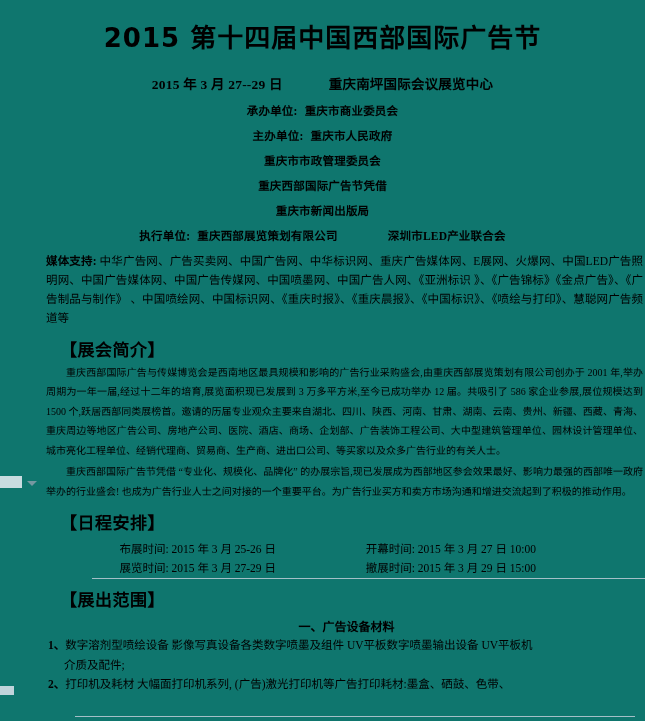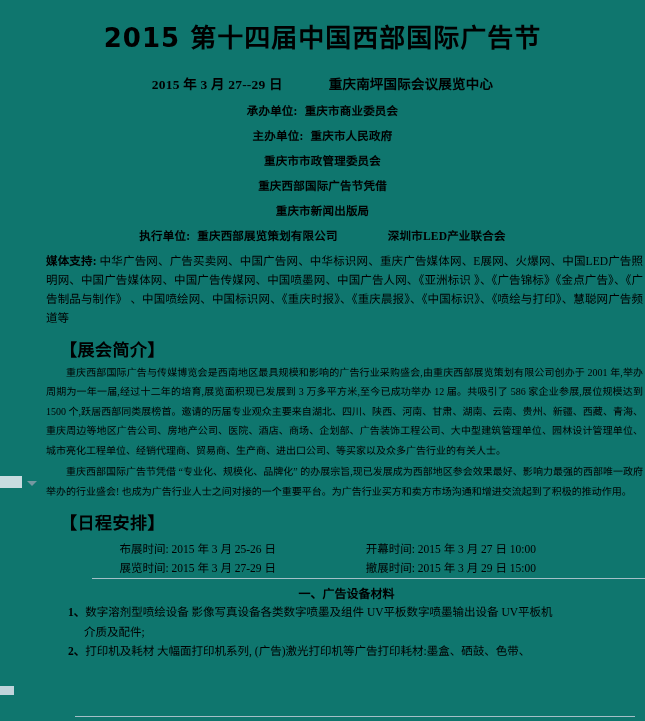--- a/index.html
+++ b/index.html
@@ -134,21 +134,21 @@
     font-family: "DejaVu Sans", "Liberation Sans", sans-serif;
     font-weight: bold;
     font-size: 12px;
     margin: 6px 0 2px 0;
     padding-left: 48px;
     text-align: center;
   }
   .scope-item {
     font-size: 11.5px;
     line-height: 19.5px;
-    padding-left: 68px;
+    padding-left: 48px;
     text-indent: 0;
     margin: 0;
   }
   .scope-item .num { font-weight: bold; }
   .scope-item .cont { display: block; padding-left: 16px; }
 </style>
 </head>
 <body>
 
 <div class="page">
@@ -216,20 +216,21 @@
         <span>展览时间:</span>
         <span>2015 年 3 月 27-29 日</span>
       </div>
       <div class="sched-col-b">
         <span>撤展时间:</span>
         <span>2015 年 3 月 29 日 15:00</span>
       </div>
     </div>
   </div>
 
+  <div class="section-head">【展出范围】</div>
 
   <div class="scope-cat">一、广告设备材料</div>
 
   <div class="scope-item">
     <span class="num">1、</span><span>数字溶剂型喷绘设备 影像写真设备各类数字喷墨及组件  UV平板数字喷墨输出设备 UV平板机</span>
     <span class="cont">介质及配件;</span>
   </div>
 
   <div class="scope-item">
     <span class="num">2、</span><span>打印机及耗材  大幅面打印机系列, (广告)激光打印机等广告打印耗材:墨盒、硒鼓、色带、</span>

